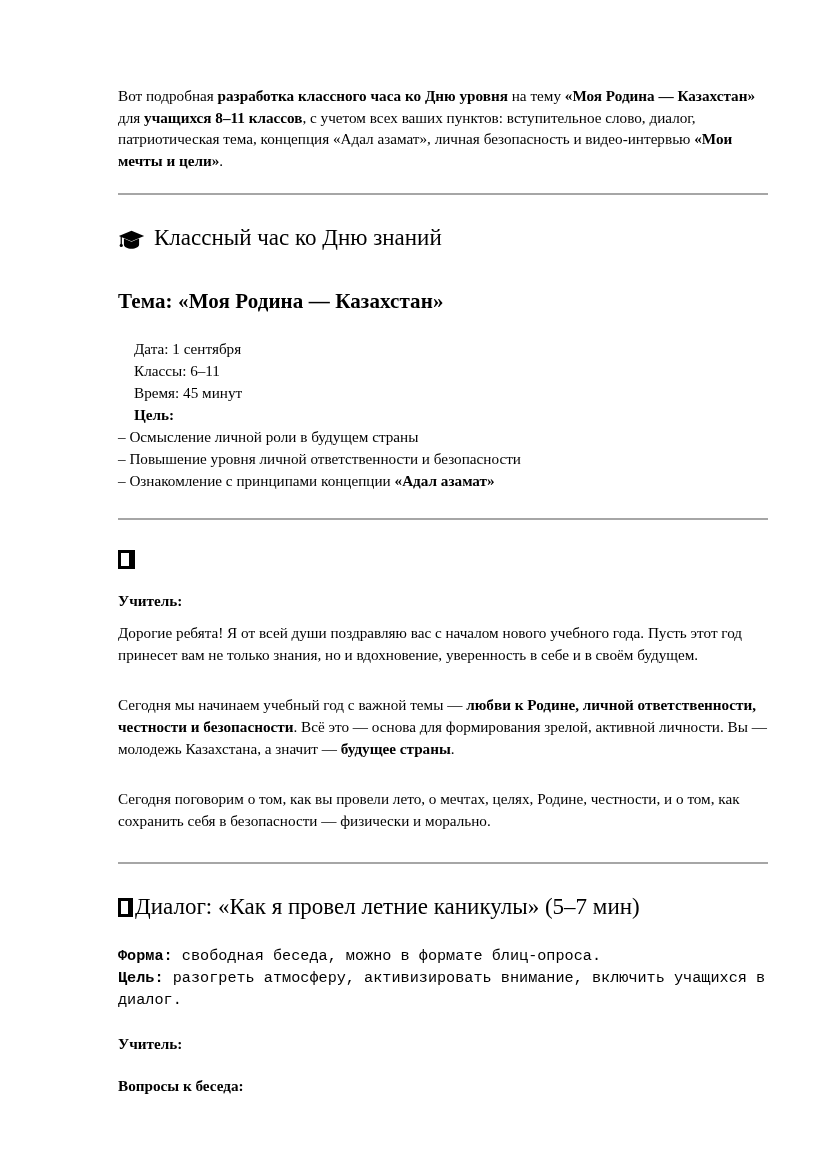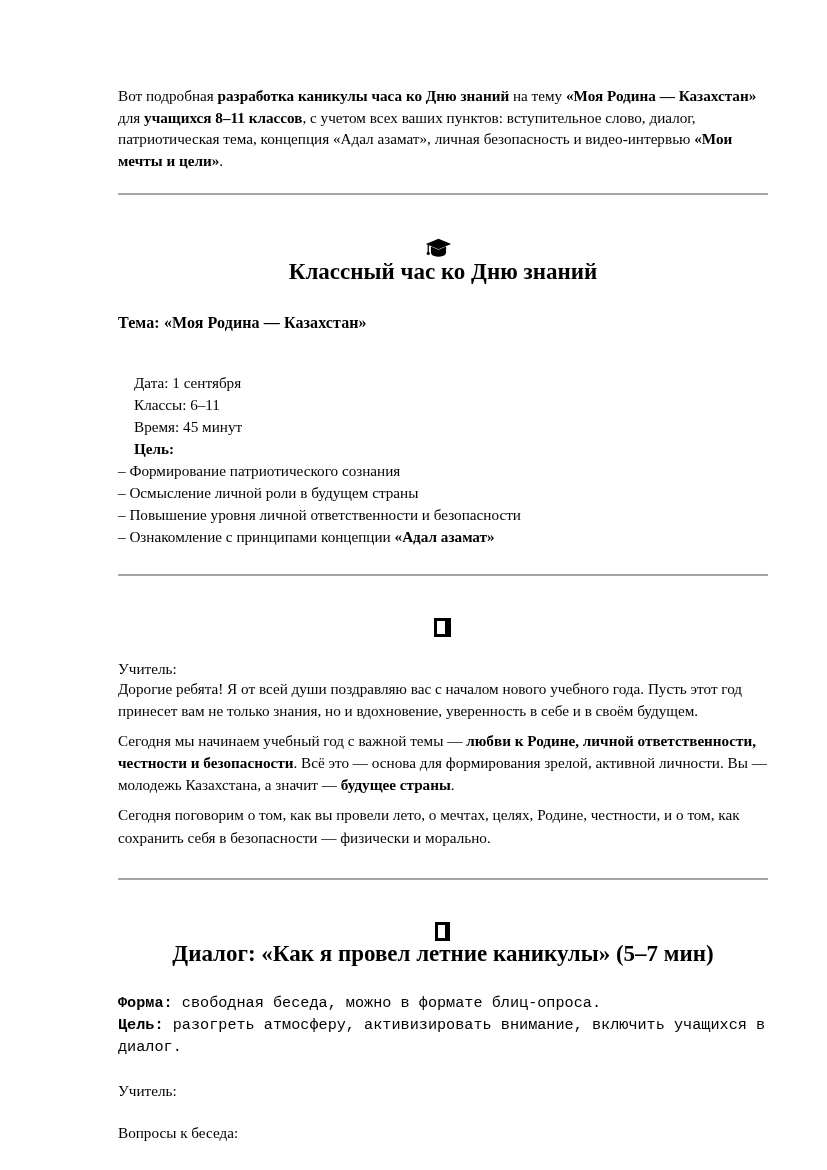--- a/index.html
+++ b/index.html
@@ -43,28 +43,27 @@
     margin: 0;
     height: 0;
   }
 
   .rule-wrap-1 { margin-top: 22px; }
   .rule-wrap-2 { margin-top: 26px; }
   .rule-wrap-3 { margin-top: 29px; }
 
   h1.section-title {
     font-size: 23px;
-    font-weight: bold;
+    font-weight: normal;
     line-height: 1.25;
-    margin-top: 41px;
+    margin-top: 29px;
     display: flex;
     align-items: center;
     gap: 0;
     white-space: nowrap;
-    flex-direction: column;
   }
   h1.section-title .icon-cap {
     display: inline-block;
     width: 27px;
     height: 22px;
     margin-right: 9px;
     flex: none;
     position: relative;
     top: 1px;
   }
@@ -93,68 +92,68 @@
     width: 15px;
   }
   h1.section-title .tofu.narrow::after {
     left: 3px;
     top: 3px;
     right: 5px;
     bottom: 3px;
   }
 
   .theme-line {
-    font-size: 16px;
+    font-size: 21px;
     font-weight: bold;
-    margin-top: 27px;
+    margin-top: 36px;
     letter-spacing: 0.1px;
   }
 
   .meta-list {
-    margin-top: 40px;
+    margin-top: 24px;
     font-size: 15.2px;
     line-height: 1.45;
     padding-left: 16px;
   }
   .meta-list .meta-item { white-space: nowrap; }
 
   .dash-list {
     font-size: 15.2px;
     line-height: 1.45;
     margin-top: 0;
   }
 
   .sub-label {
     font-size: 15.2px;
-    font-weight: normal;
+    font-weight: bold;
     margin-top: 24px;
   }
 
   .body-para {
     font-size: 15.2px;
     line-height: 1.45;
-    margin-top: 0;
-  }
-  .body-para.spaced { margin-top: 8px; }
+    margin-top: 12px;
+  }
+  .body-para.spaced { margin-top: 28px; }
 
   .kv-line {
     font-size: 15.2px;
     line-height: 1.45;
     font-family: Liberation Mono, monospace;
   }
   .kv-block { margin-top: 24px; }
 </style>
 </head>
 <body>
 
 <div class="page">
   <div class="content">
 
     <p class="intro">
-      <span>Вот подробная </span><b>разработка каникулы часа ко Дню знаний</b><span> на тему </span><b>«Моя Родина — Казахстан»</b><span> для </span><b>учащихся 8–11 классов</b><span>, с учетом всех ваших пунктов: вступительное слово, диалог, патриотическая тема, концепция «Адал азамат», личная безопасность и видео-интервью </span><b>«Мои мечты и цели»</b><span>.</span>
+      <span>Вот подробная </span><b>разработка классного часа ко Дню уровня</b><span> на тему </span><b>«Моя Родина — Казахстан»</b><span> для </span><b>учащихся 8–11 классов</b><span>, с учетом всех ваших пунктов: вступительное слово, диалог, патриотическая тема, концепция «Адал азамат», личная безопасность и видео-интервью </span><b>«Мои мечты и цели»</b><span>.</span>
     </p>
 
     <div class="rule-wrap-1">
       <hr class="rule">
     </div>
 
     <h1 class="section-title">
       <span class="icon-cap">
         <svg viewBox="0 0 32 26" width="27" height="22" aria-hidden="true">
           <path d="M16 2 L31 8.2 L16 14.4 L1 8.2 Z" fill="#000000"></path>
@@ -169,21 +168,20 @@
     <div class="theme-line">Тема: «Моя Родина — Казахстан»</div>
 
     <div class="meta-list">
       <div class="meta-item">Дата: 1 сентября</div>
       <div class="meta-item">Классы: 6–11</div>
       <div class="meta-item">Время: 45 минут</div>
       <div class="meta-item b">Цель:</div>
     </div>
 
     <div class="dash-list">
-      <div><span>– Формирование патриотического сознания</span></div>
       <div><span>– Осмысление личной роли в будущем страны</span></div>
       <div><span>– Повышение уровня личной ответственности и безопасности</span></div>
       <div><span>– Ознакомление с принципами концепции </span><b>«Адал азамат»</b></div>
     </div>
 
     <div class="rule-wrap-2">
       <hr class="rule">
     </div>
 
     <h1 class="section-title">

